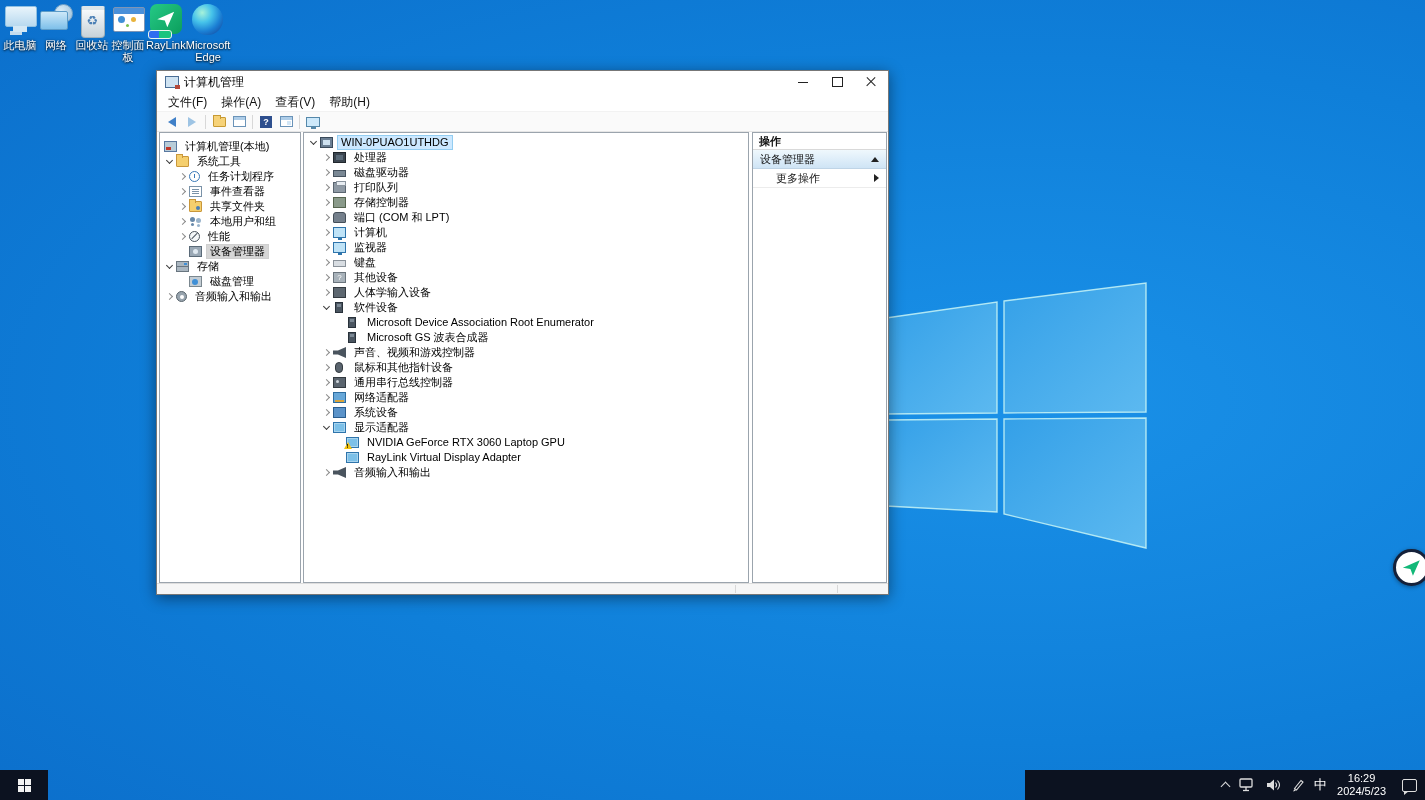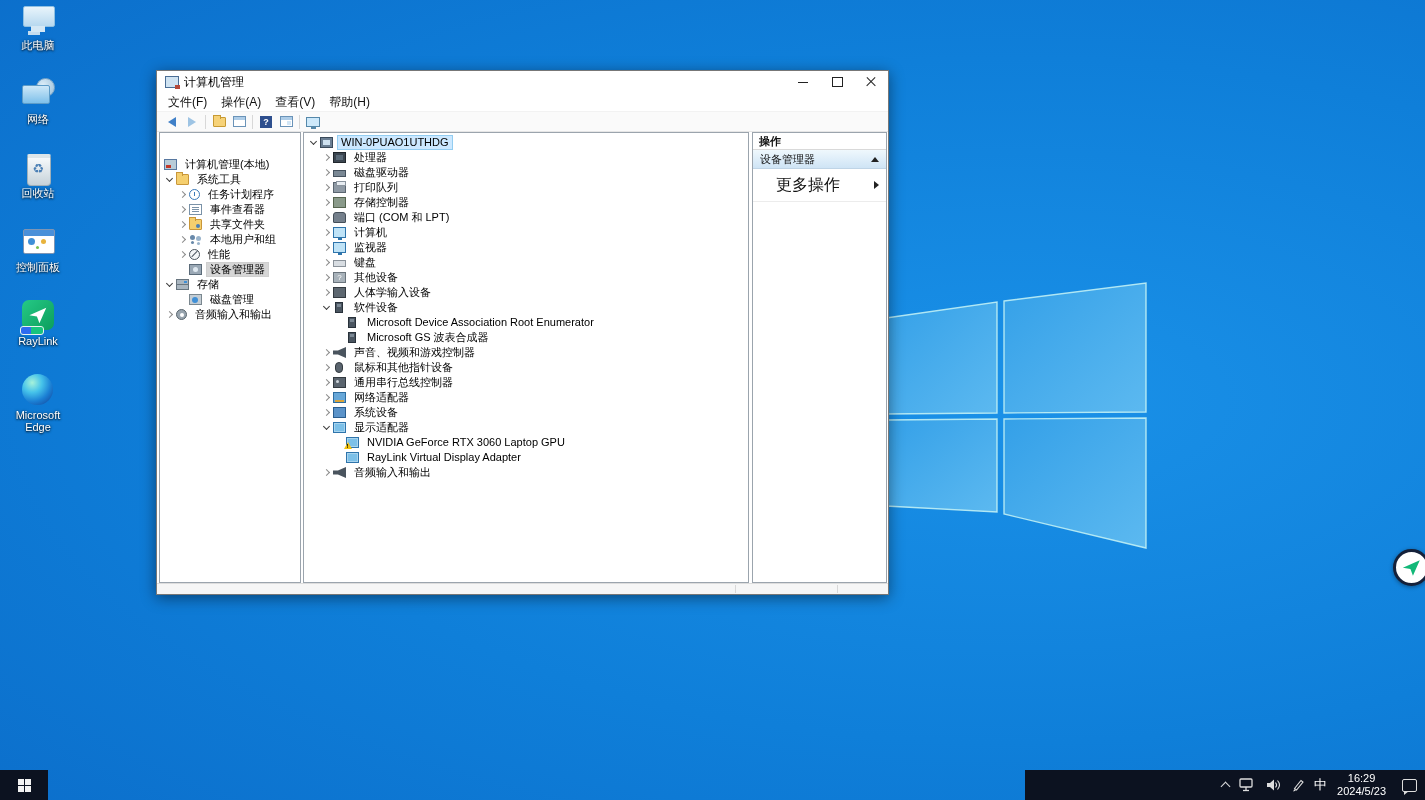--- a/index.html
+++ b/index.html
@@ -5,21 +5,21 @@
   * { margin:0; padding:0; box-sizing:border-box; }
   html,body { width:1425px; height:800px; overflow:hidden;
     font-family:"Liberation Sans","DejaVu Sans",sans-serif; }
 
   
   .desktop { position:relative; width:1425px; height:800px;
     background: radial-gradient(120% 95% at 71% 50%, #1a91e8 0%, #0f7fd9 45%, #0a66c4 100%); }
   .wallpaper-logo { position:absolute; left:880px; top:272px; }
 
   
-  .desktop-icons { position:absolute; left:10px; top:4px; width:56px; display:flex; flex-direction:column; }
+  .desktop-icons { position:absolute; left:2px; top:4px; width:56px; display:flex; flex-direction:row; }
   .dicon { width:56px; height:74px; display:flex; flex-direction:column; align-items:center; cursor:default; }
   .dlabel { margin-top:3px; font-size:11px; color:#fff; text-align:center; line-height:12px;
     text-shadow:0 1px 2px rgba(0,0,0,.85), 0 0 3px rgba(0,0,0,.5); }
   .dart { position:relative; width:36px; height:32px; flex:none; }
   .da-this-pc::before { content:''; position:absolute; left:3px; top:2px; width:30px; height:19px;
     background:linear-gradient(#e8f4fb,#b8d9ef); border:1px solid #8fc0e2; border-radius:2px; }
   .da-this-pc::after { content:''; position:absolute; left:11px; top:22px; width:14px; height:6px;
     background:#d4e8f5; box-shadow:-4px 4px 0 -1px #c4dcee; }
   .da-network::before { content:''; position:absolute; right:1px; top:0; width:17px; height:17px; border-radius:50%;
     background:radial-gradient(circle at 35% 35%, #dceef8, #96bcd8); border:1px solid #7fa8c8; }
@@ -76,21 +76,21 @@
   .t-list-view::before, .t-properties-window::before { content:''; position:absolute; left:0; top:0; right:0;
     height:3px; background:#aecde8; }
   .t-properties-window::after { content:''; position:absolute; right:1px; top:4px; bottom:1px; width:4px; background:#d2e6f6; }
   .t-help { width:12px; height:12px; background:#2e4f8e; }
   .t-help::before { content:'?'; position:absolute; inset:0; color:#fff; font-size:9px; font-weight:bold;
     line-height:12px; text-align:center; }
   .t-device-monitor { width:14px; height:10px; background:#cde9fb; border:1px solid #5588aa; }
   .t-device-monitor::after { content:''; position:absolute; left:4px; bottom:-3px; width:5px; height:2px; background:#5588aa; }
 
   .panel { position:absolute; background:#fff; border:1px solid #9ba4ad; overflow:hidden; }
-  .panel-left  { left:2px;   top:61px; width:142px; height:451px; padding-top:24px; }
+  .panel-left  { left:2px;   top:61px; width:142px; height:451px; padding-top:6px; }
   .panel-mid   { left:146px; top:61px; width:446px; height:451px; padding-top:2px; }
   .panel-right { left:595px; top:61px; width:135px; height:451px; }
 
   .trow { display:flex; align-items:center; height:15px; font-size:11px; white-space:nowrap; cursor:default; color:#000; }
   .exp { display:inline-block; width:12px; height:15px; position:relative; flex:none; }
   .exp.closed::before { content:''; position:absolute; left:3px; top:5px; width:4px; height:4px;
     border:solid #8a8a8a; border-width:1px 1px 0 0; transform:rotate(45deg); }
   .exp.open::before { content:''; position:absolute; left:3px; top:4px; width:4px; height:4px;
     border:solid #3c3c3c; border-width:0 1px 1px 0; transform:rotate(45deg); }
   .lbl { padding:0 3px; line-height:13px; border:1px solid transparent; }
@@ -159,21 +159,21 @@
     border-left:4px solid transparent; border-right:4px solid transparent; border-bottom:7px solid #f2c311; }
   .warn::after { content:'!'; position:absolute; left:-1.5px; top:0.5px; font-size:6px; font-weight:bold;
     line-height:7px; color:#000; }
 
   .actions-header { height:17px; line-height:17px; padding:0 6px; font-size:11px; font-weight:bold;
     color:#111; border-bottom:1px solid #d9d9d9; }
   .actions-group { height:19px; display:flex; align-items:center; padding:0 7px; font-size:11px; color:#111;
     background:linear-gradient(#eff8fd,#cfe4f5); border-bottom:1px solid #bfd4e6; }
   .tri-up { margin-left:auto; width:0; height:0; border-left:4px solid transparent;
     border-right:4px solid transparent; border-bottom:5px solid #222; }
-  .actions-more { height:33px; display:flex; align-items:center; padding:0 7px 0 23px; font-size:16px;
+  .actions-more { height:19px; display:flex; align-items:center; padding:0 7px 0 23px; font-size:11px;
     color:#111; border-bottom:1px solid #ececec; }
   .tri-right { margin-left:auto; width:0; height:0; border-top:4px solid transparent;
     border-bottom:4px solid transparent; border-left:5px solid #222; }
 
   .statusbar { position:absolute; left:0; right:0; top:512px; height:11px; background:#f6f6f6;
     border-top:1px solid #ddd; }
   .sb-sep { position:absolute; top:1px; bottom:1px; width:1px; background:#d8d8d8; }
 
   
   .taskbar-left { position:absolute; left:0; bottom:0; width:48px; height:30px; background:#0c1220;

